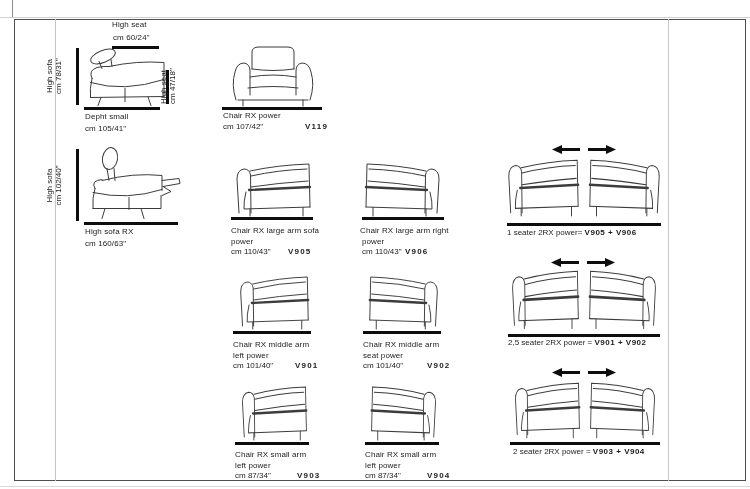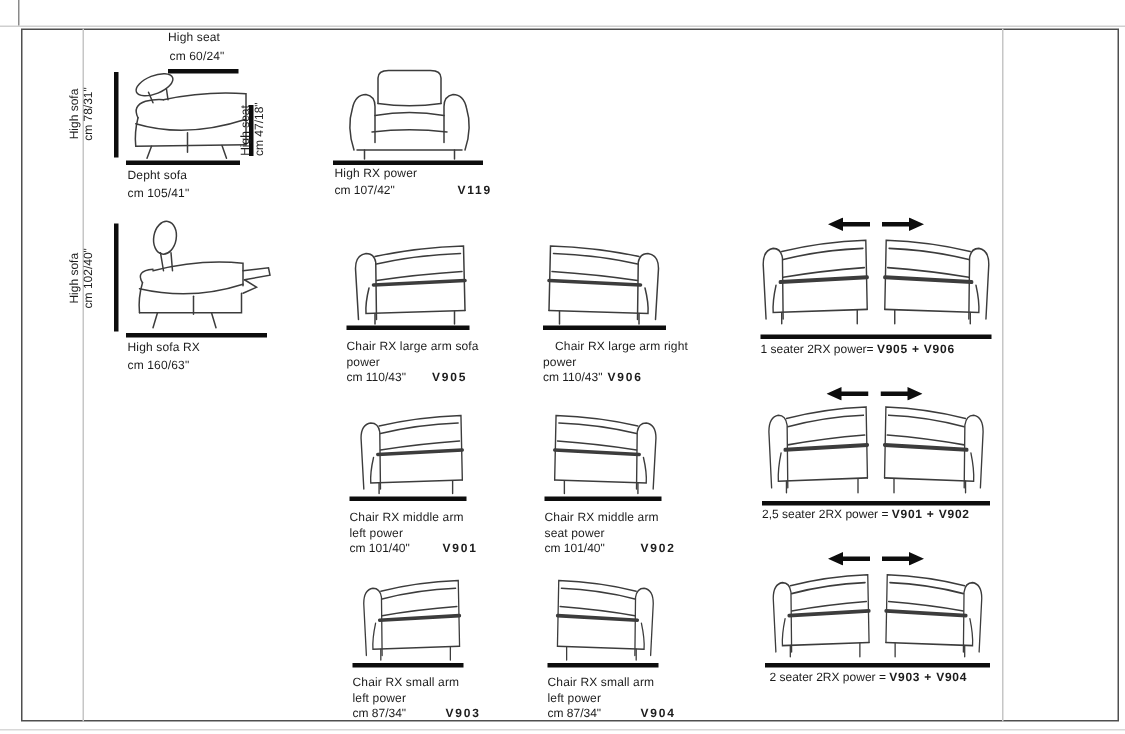--- a/index.html
+++ b/index.html
@@ -93,59 +93,59 @@
   <div class="vbar" style="left:76px;top:48px;height:57px"></div>
   <div class="vt" style="left:55px;top:94px;width:56px">High sofa</div>
   <div class="vt" style="left:64px;top:94px;width:56px">cm 78/31"</div>
   <svg class="draw" style="left:82px;top:47px" width="84" height="60" viewBox="0 0 84 59">
       <use href="#gSideSofa"></use>
     </svg>
   <div class="vbar" style="left:166px;top:70px;height:34px"></div>
   <div class="vt" style="left:169px;top:94px;width:34px">High seat</div>
   <div class="vt" style="left:178px;top:94px;width:34px">cm 47/18"</div>
   <div class="bar" style="left:84px;top:107px;width:76px"></div>
-  <div class="lbl" style="left:85px;top:111px">Depht sofa</div>
+  <div class="lbl" style="left:85px;top:111px">Depht small</div>
   <div class="lbl" style="left:85px;top:123px">cm 105/41"</div>
 
   <div class="vbar" style="left:76px;top:149px;height:72px"></div>
   <div class="vt" style="left:55px;top:211px;width:71px">High sofa</div>
   <div class="vt" style="left:64px;top:211px;width:71px">cm 102/40"</div>
   <svg class="draw" style="left:83px;top:146px" width="100" height="75" viewBox="0 0 100 74">
       <use href="#gRecliner"></use>
     </svg>
   <div class="bar" style="left:84px;top:222px;width:94px"></div>
   <div class="lbl" style="left:85px;top:226px">High sofa RX</div>
   <div class="lbl" style="left:85px;top:238px">cm 160/63"</div>
 
   <svg class="draw" style="left:227px;top:43px" width="92" height="64" viewBox="0 0 90 64">
       <use href="#gChairFront"></use>
     </svg>
   <div class="bar" style="left:222px;top:107px;width:100px"></div>
-  <div class="lbl" style="left:223px;top:110px">High RX power</div>
+  <div class="lbl" style="left:223px;top:110px">Chair RX power</div>
   <div class="dimrow" style="left:223px;top:121px;width:100px">
     <span>cm 107/42"</span>
     <span class="code" style="left:82px">V119</span>
   </div>
 
   <svg class="draw" style="left:233px;top:161px" width="80" height="56" viewBox="0 0 80 56">
       <use href="#gMod"></use>
     </svg>
   <div class="bar" style="left:231px;top:217px;width:82px"></div>
   <div class="lbl" style="left:231px;top:225px">Chair RX large arm sofa</div>
   <div class="lbl" style="left:231px;top:236px">power</div>
   <div class="dimrow" style="left:231px;top:246px;width:90px">
     <span>cm 110/43"</span>
     <span class="code" style="left:57px">V905</span>
   </div>
 
   <svg class="draw" style="left:363px;top:161px" width="80" height="56" viewBox="0 0 80 56">
       <use href="#gMod" transform="translate(80,0) scale(-1,1)"></use>
     </svg>
   <div class="bar" style="left:362px;top:217px;width:82px"></div>
-  <div class="lbl" style="left:370px;top:225px">Chair RX large arm right</div>
+  <div class="lbl" style="left:360px;top:225px">Chair RX large arm right</div>
   <div class="lbl" style="left:362px;top:236px">power</div>
   <div class="dimrow" style="left:362px;top:246px;width:90px">
     <span>cm 110/43"</span>
     <span class="code" style="left:43px">V906</span>
   </div>
 
   <svg class="arrow" style="left:552px;top:145px" viewBox="0 0 28 9">
       <use href="#gArrowL"></use>
     </svg>
   <svg class="arrow" style="left:588px;top:145px" viewBox="0 0 28 9">

